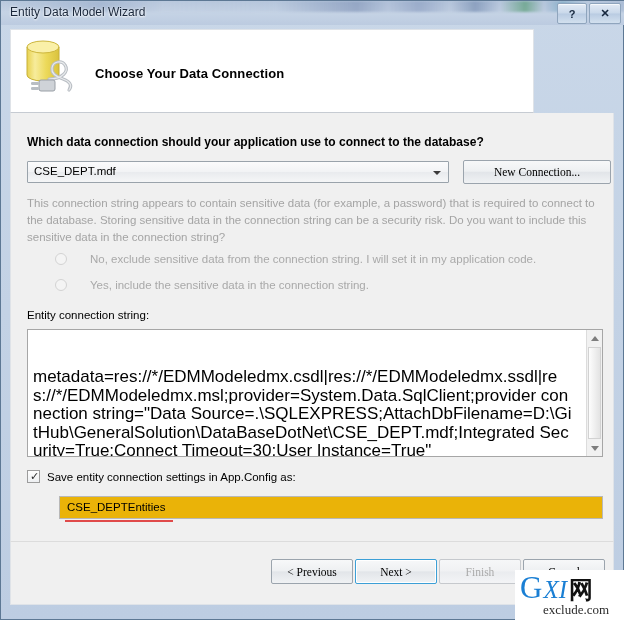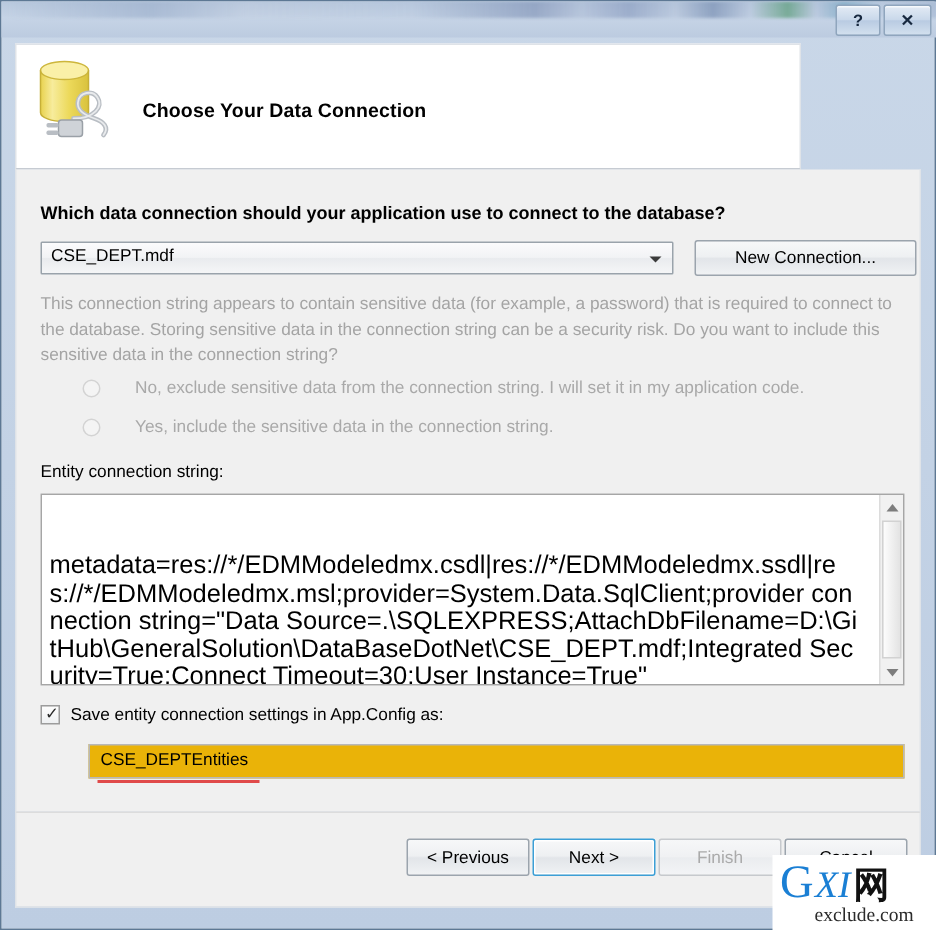--- a/index.html
+++ b/index.html
@@ -158,21 +158,21 @@
     border-left: 4px solid transparent;
     border-right: 4px solid transparent;
     border-top: 4px solid #3b3b3b;
   }
 
   .btn {
     box-sizing: border-box;
     border: 1px solid #9ba4ad;
     border-radius: 2px;
     background: linear-gradient(180deg,#f7f8f9 0%, #eef0f2 46%, #e2e5e9 52%, #f0f2f4 100%);
-    font-family: Liberation Sans, sans-serif;
+    font-family: Liberation Serif, serif;
     font-size: 11.5px;
     color: #000;
     display: flex;
     align-items: center;
     justify-content: center;
     cursor: default;
   }
   .btn-newconn {
     position: absolute;
     left: 452px; top: 47px;
@@ -395,20 +395,21 @@
     color: #2b2b2b;
   }
 </style>
 </head>
 <body>
 
 <div class="window">
 
   <div class="titlebar">
     <div class="titlebar-blur"></div>
+    <div class="title-text">Entity Data Model Wizard</div>
     <div class="caption-buttons">
       <div class="cap-btn">?</div>
       <div class="cap-btn close">✕</div>
     </div>
   </div>
 
   <div class="header-panel">
     <svg class="db-icon" viewBox="0 0 72 70">
       <ellipse cx="24" cy="40" rx="16" ry="6" fill="#c9b43c" opacity="0.35"></ellipse>
       <path d="M8 12 L8 40 A16 6 0 0 0 40 40 L40 12 Z" fill="#f2e06a"></path>

